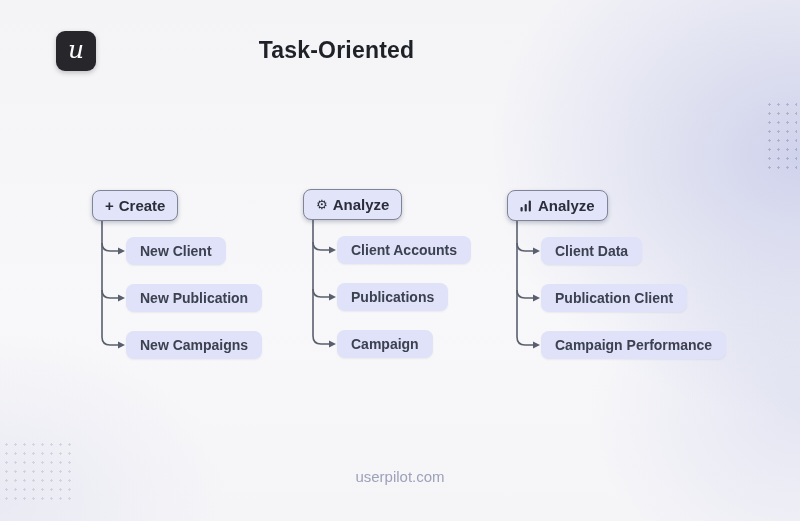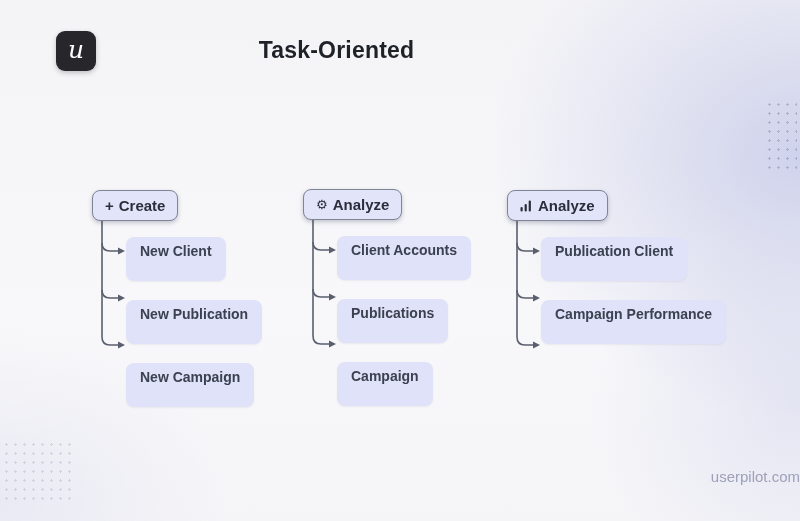--- a/index.html
+++ b/index.html
@@ -52,30 +52,30 @@
     border:1px solid #7f8496; border-radius:8px;
     box-shadow:0 2px 4px rgba(55,60,90,0.28);
     font-size:15px; font-weight:700; color:#2b2e3a;
     white-space:nowrap;
   }
   .hdr .glyph{ font-weight:600; color:#2b2e3a; }
   .hdr .glyph.gear{ font-family:"DejaVu Sans", sans-serif; font-size:13px; font-weight:400; }
   .kids{ position:absolute; left:34px; top:47px; }
   .kid{
     display:table;
-    height:44px; line-height:28px; padding:0 14px;
+    height:28px; line-height:28px; padding:0 14px;
     margin-bottom:19px;
     background:#dfe2f8; border-radius:8px;
     font-size:14px; font-weight:600; color:#3c4150;
     box-shadow:0 1px 2px rgba(55,60,90,0.07);
     white-space:nowrap;
   }
   .footer{
     position:absolute; left:0; top:468px; width:800px;
-    text-align:right; font-size:15px; color:#9da1b9;
+    text-align:center; font-size:15px; color:#9da1b9;
   }
   .baricon{ display:block; }
 </style>
 </head>
 <body>
 
 <div class="canvas">
 
   <div class="dots tr"></div>
   <div class="dots bl"></div>
@@ -96,21 +96,21 @@
       <polygon points="26,104.5 33,108 26,111.5"></polygon>
       <polygon points="26,151.5 33,155 26,158.5"></polygon>
     </svg>
     <div class="hdr">
       <span class="glyph">+</span>
       <span>Create</span>
     </div>
     <div class="kids">
       <div class="kid">New Client</div>
       <div class="kid">New Publication</div>
-      <div class="kid">New Campaign</div>
+      <div class="kid">New Campaigns</div>
     </div>
   </div>
 
   <div class="tree t2">
     <svg class="connector" width="40" height="170" viewBox="0 0 40 170">
       <path d="M10 30 V147"></path>
       <path d="M10 53  Q10 61  18 61  H26"></path>
       <path d="M10 100 Q10 108 18 108 H26"></path>
       <path d="M10 147 Q10 155 18 155 H26"></path>
       <polygon points="26,57.5 33,61 26,64.5"></polygon>
@@ -140,20 +140,21 @@
     </svg>
     <div class="hdr">
       <svg class="baricon" width="13" height="12" viewBox="0 0 13 12">
         <rect x="0.5" y="7" width="2.2" height="4.5" rx="1" fill="#2b2e3a"></rect>
         <rect x="4.6" y="4" width="2.2" height="7.5" rx="1" fill="#2b2e3a"></rect>
         <rect x="8.7" y="0.5" width="2.2" height="11" rx="1" fill="#2b2e3a"></rect>
       </svg>
       <span>Analyze</span>
     </div>
     <div class="kids">
+      <div class="kid">Client Data</div>
       <div class="kid">Publication Client</div>
       <div class="kid">Campaign Performance</div>
     </div>
   </div>
 
   <div class="footer">userpilot.com</div>
 
 </div>
 
 </body></html>

